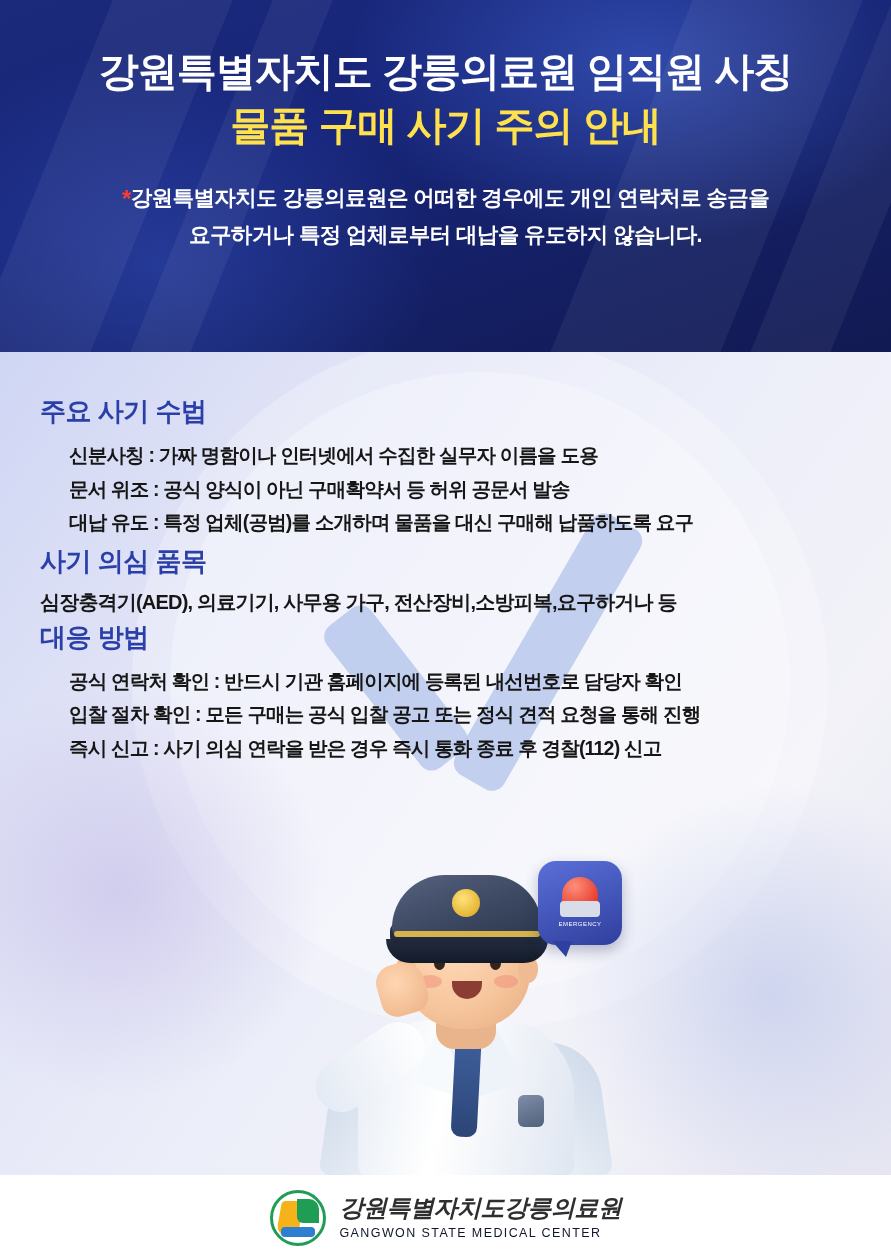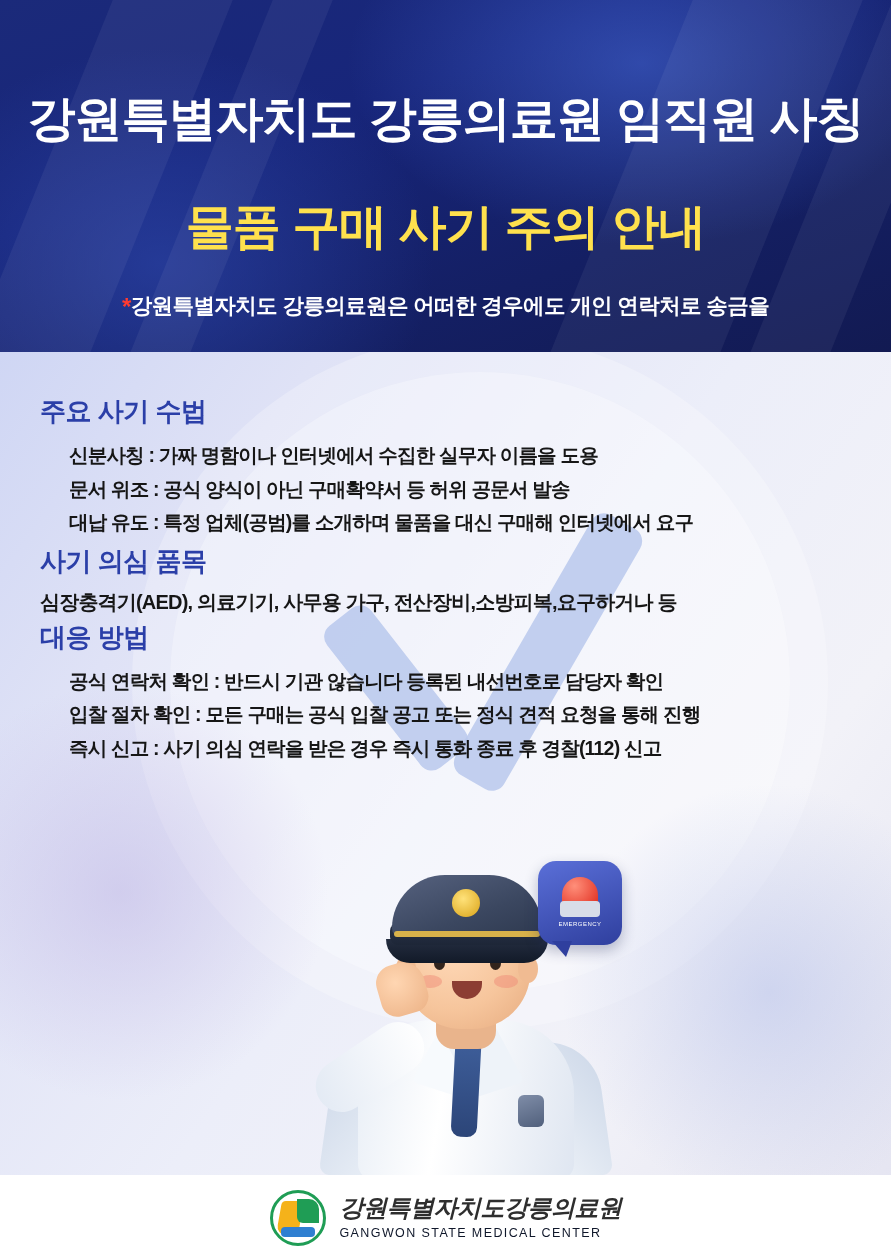--- a/index.html
+++ b/index.html
@@ -39,26 +39,25 @@
   .b2 { left: 200px; top: -60px; width: 60px;  height: 480px; background: rgba(255,255,255,0.035);}
   .b3 { left: 620px; top: -60px; width: 170px; height: 480px; background: rgba(255,255,255,0.05);}
   .b4 { left: 820px; top: -60px; width: 80px;  height: 480px; background: rgba(255,255,255,0.03);}
   .header-inner {
     position: relative;
     z-index: 3;
     text-align: center;
     padding-top: 44px;
   }
   .title-line {
-    font-size: 48px;
+    font-size: 40px;
     font-weight: 700;
     letter-spacing: -1px;
     line-height: 1.35;
     color: #ffffff;
-    margin-top: 43px;
   }
   .title-line.second { color: #ffe14d; }
   .subtitle {
     margin-top: 28px;
     font-size: 21.5px;
     font-weight: 700;
     line-height: 1.6;
     color: #ffffff;
     letter-spacing: -0.6px;
     padding: 0 40px;
@@ -388,51 +387,52 @@
   <div class="header">
     <div class="beam b1"></div>
     <div class="beam b2"></div>
     <div class="beam b3"></div>
     <div class="beam b4"></div>
     <div class="header-inner">
       <div class="title-line">강원특별자치도 강릉의료원 임직원 사칭</div>
       <div class="title-line second">물품 구매 사기 주의 안내</div>
       <div class="subtitle">
         <span class="star">*</span><span>강원특별자치도 강릉의료원은 어떠한 경우에도 개인 연락처로 송금을</span><br>
+        <span>요구하거나 특정 업체로부터 대납을 유도하지 않습니다.</span>
       </div>
     </div>
   </div>
 
   <div class="body-bg">
     <div class="halo"></div>
     <div class="check">
       <span class="s1"></span>
       <span class="s2"></span>
     </div>
     <div class="soft-a"></div>
     <div class="soft-b"></div>
   </div>
 
   <div class="content">
 
     <div class="sec-block">
       <div class="sec-heading">주요 사기 수법</div>
       <div class="sec-line">신분사칭 : 가짜 명함이나 인터넷에서 수집한 실무자 이름을 도용</div>
       <div class="sec-line">문서 위조 : 공식 양식이 아닌 구매확약서 등 허위 공문서 발송</div>
-      <div class="sec-line">대납 유도 : 특정 업체(공범)를 소개하며 물품을 대신 구매해 인터넷에서 요구</div>
+      <div class="sec-line">대납 유도 : 특정 업체(공범)를 소개하며 물품을 대신 구매해 납품하도록 요구</div>
     </div>
 
     <div class="sec-block">
       <div class="sec-heading mt">사기 의심  품목</div>
       <div class="items-line">심장충격기(AED), 의료기기, 사무용 가구, 전산장비,소방피복,요구하거나 등</div>
     </div>
 
     <div class="sec-block">
       <div class="sec-heading mt">대응 방법</div>
-      <div class="sec-line">공식 연락처 확인 : 반드시 기관 않습니다 등록된 내선번호로 담당자 확인</div>
+      <div class="sec-line">공식 연락처 확인 : 반드시 기관 홈페이지에 등록된 내선번호로 담당자 확인</div>
       <div class="sec-line">입찰 절차 확인 : 모든 구매는 공식 입찰 공고 또는 정식 견적 요청을 통해 진행</div>
       <div class="sec-line">즉시 신고 : 사기 의심 연락을 받은 경우 즉시 통화 종료 후 경찰(112) 신고</div>
     </div>
   </div>
 
   <div class="illo">
     <div class="officer">
       <div class="o-shoulder-l"></div>
       <div class="o-shoulder-r"></div>
       <div class="o-body"></div>

